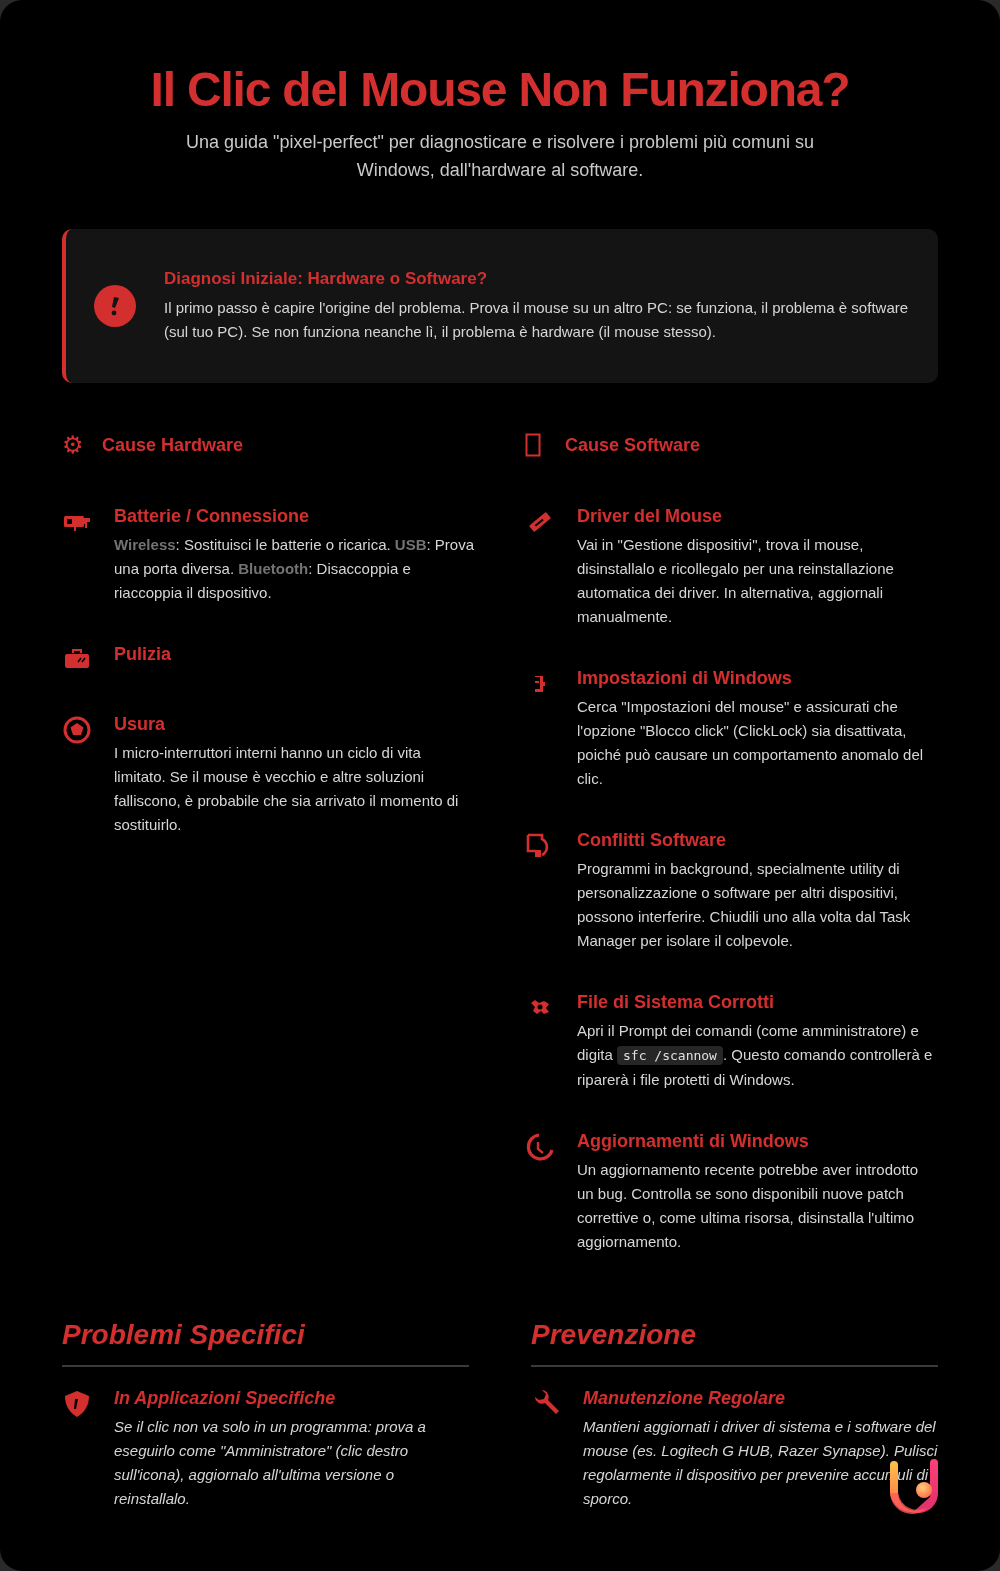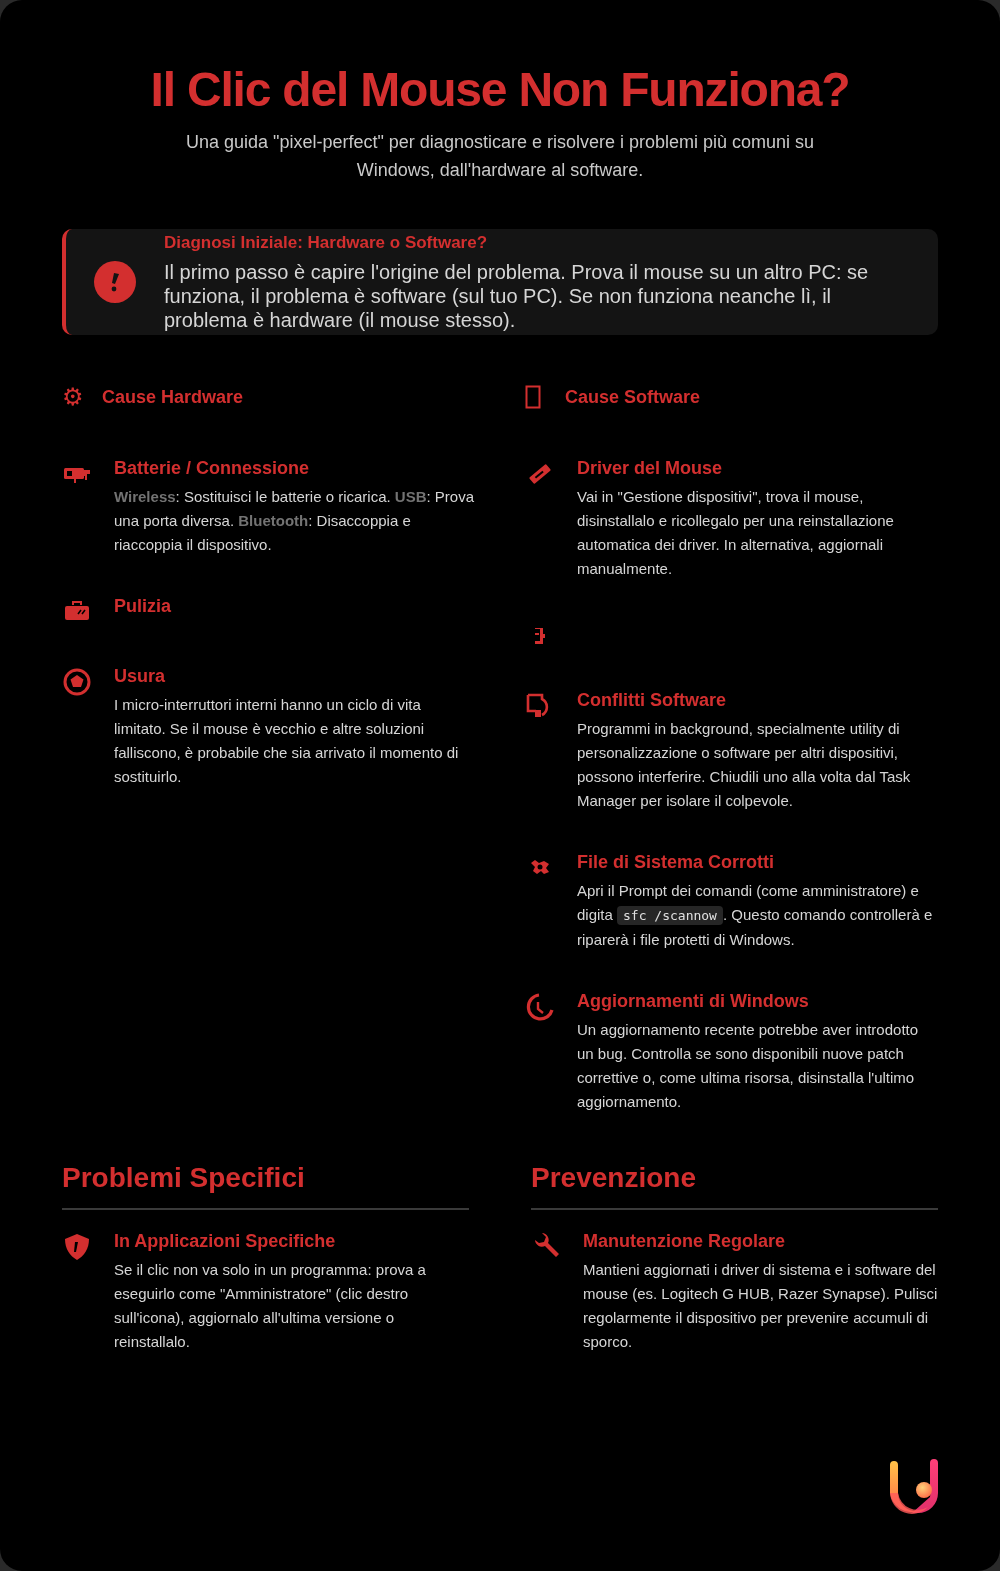--- a/index.html
+++ b/index.html
@@ -24,39 +24,39 @@
     }
     .hero p {
       color: #c9c9c9;
       font-size: 18px;
       line-height: 28px;
       margin: 10px auto 0;
       width: 700px;
     }
     .callout {
       margin-top: 45px;
-      height: 106px;
+      height: 154px;
       background: #141414;
       border-radius: 10px;
       border-left: 4px solid #d32f2f;
       display: flex;
       align-items: center;
       padding-left: 28px;
       padding-right: 24px;
     }
     .callout .alert-icon {
       width: 42px; height: 42px; border-radius: 50%;
       background: #d32f2f;
       display: flex; align-items: center; justify-content: center;
       color: #141414; font-weight: 900; font-size: 24px;
       flex: 0 0 42px;
     }
     .callout .body { margin-left: 28px; }
     .callout h3 { color: #d32f2f; font-size: 17px; font-weight: 700; line-height: 22px; }
-    .callout p { color: #d6d6d6; font-size: 20px; line-height: 24px; margin-top: 6px; }
+    .callout p { color: #d6d6d6; font-size: 15px; line-height: 24px; margin-top: 6px; }
 
     .columns { display: flex; gap: 50px; margin-top: 42px; }
     .col { flex: 1; }
     .col-head { display: flex; align-items: center; height: 40px; }
     .col-head .hicon { width: 26px; color: #d32f2f; font-size: 24px; display: flex; align-items: center; }
     .col-head h2 { color: #d32f2f; font-size: 18px; font-weight: 700; margin-left: 14px; }
     .items { margin-top: 40px; }
     .item { display: flex; margin-bottom: 38px; }
     .item .icon { width: 52px; flex: 0 0 52px; padding-top: 2px; color: #d32f2f; }
     .item .icon svg { width: 30px; height: 30px; display: block; }
@@ -64,21 +64,21 @@
     .item p { color: #d6d6d6; font-size: 15px; line-height: 24px; margin-top: 6px; }
     .item p b { color: #737373; font-weight: 700; }
     code {
       font-family: "DejaVu Sans Mono", monospace;
       font-size: 13px;
       background: #262626;
       color: #e0e0e0;
       padding: 2px 6px;
       border-radius: 4px;
     }
-    .bottom { display: flex; gap: 62px; margin-top: 6px; }
+    .bottom { display: flex; gap: 62px; margin-top: 23px; font-style: italic; }
     .bottom .col h2 {
       color: #d32f2f; font-size: 28px; font-weight: 700; line-height: 40px;
       padding-bottom: 10px; border-bottom: 2px solid #3a3a3a;
     }
     .bottom .items { margin-top: 20px; }
     .logo { position: absolute; right: 46px; bottom: 44px; width: 70px; height: 70px; }
   </style>
 </head>
 <body>
 
@@ -172,20 +172,24 @@
             <h4>Driver del Mouse</h4>
             <p>Vai in "Gestione dispositivi", trova il mouse, disinstallalo e ricollegalo per una reinstallazione automatica dei driver. In alternativa, aggiornali manualmente.</p>
           </div>
         </div>
         <div class="item">
           <div class="icon">
             <svg viewBox="0 0 30 30">
                 <path d="M10 7 h8 v6 h2 v4 h-2 v6 h-8 v-3 h5 v-12 h-5 Z" fill="#d32f2f"></path>
                 <rect x="10" y="12" width="4" height="2" fill="#d32f2f"></rect>
               </svg>
+          </div>
+          <div>
+            <h4>Impostazioni di Windows</h4>
+            <p>Cerca "Impostazioni del mouse" e assicurati che l'opzione "Blocco click" (ClickLock) sia disattivata, poiché può causare un comportamento anomalo del clic.</p>
           </div>
         </div>
         <div class="item">
           <div class="icon">
             <svg viewBox="0 0 30 30">
                 <path d="M3 4 h14 v4 a9 9 0 0 1 0 16" stroke="#d32f2f" stroke-width="2.6" fill="none"></path>
                 <path d="M3 4 v16 h8" stroke="#d32f2f" stroke-width="2.6" fill="none"></path>
                 <rect x="10" y="19" width="6" height="7" fill="#d32f2f"></rect>
               </svg>
           </div>

